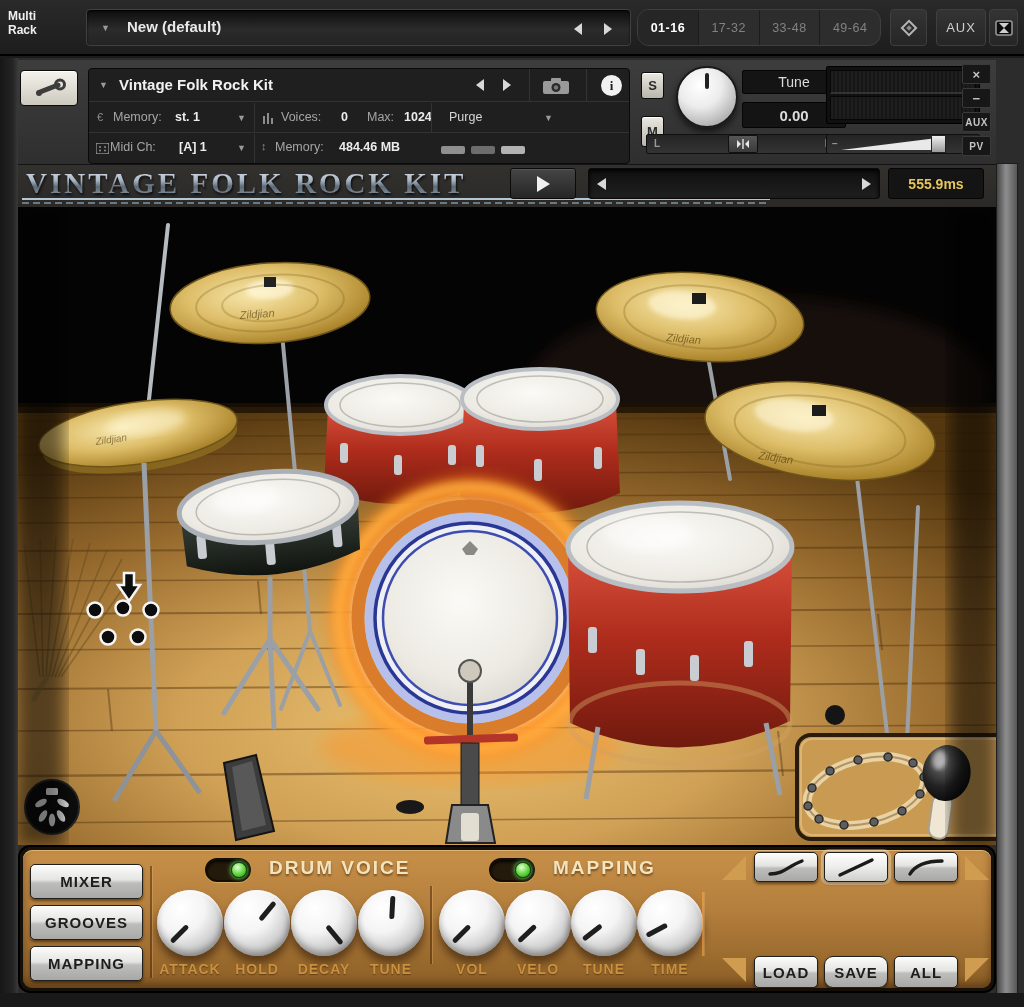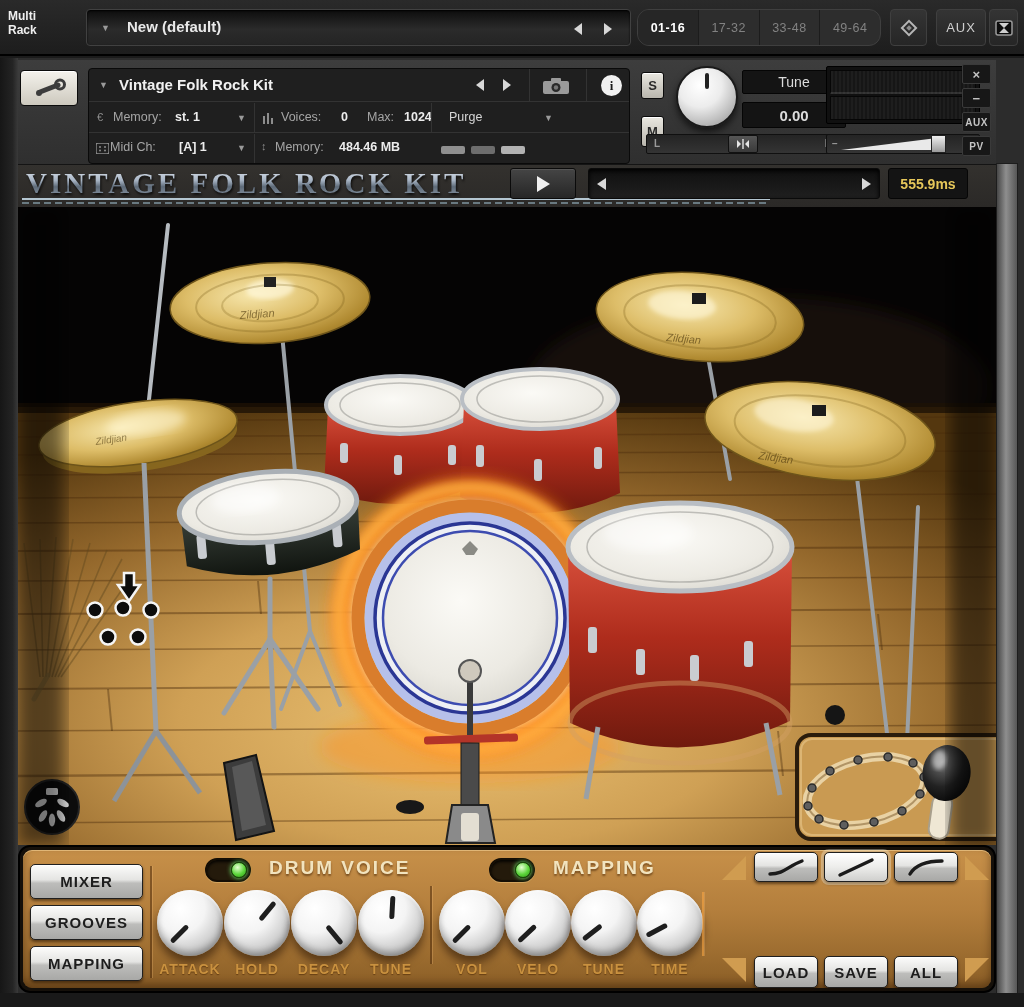--- a/index.html
+++ b/index.html
@@ -85,21 +85,21 @@
   #underline1{position:absolute;left:4px;top:33px;width:748px;height:2px;background:#cde2ee;opacity:.85;}
   #underline2{position:absolute;left:4px;top:37px;width:748px;height:2px;opacity:.55;
     background:repeating-linear-gradient(90deg,#9dbccb 0 7px,transparent 7px 11px);}
   #play-btn{position:absolute;left:492px;top:3px;width:66px;height:31px;border-radius:3px;border:1px solid #0a0a0a;
     background:linear-gradient(180deg,#454545,#262626);display:flex;align-items:center;justify-content:center;box-shadow:inset 0 1px 0 #555;}
   #play-btn .tri-r{border-top-width:8px;border-bottom-width:8px;border-left:13px solid #f0f0f0;}
   #hscroll{position:absolute;left:570px;top:3px;width:292px;height:31px;border-radius:3px;border:1px solid #0a0a0a;
     background:linear-gradient(180deg,#101010,#1f1f1f);box-shadow:inset 0 2px 4px #000;}
   #hscroll .tri-l{position:absolute;left:8px;top:9px;border-top-width:6px;border-bottom-width:6px;border-right-width:9px;}
   #hscroll .tri-r{position:absolute;right:8px;top:9px;border-top-width:6px;border-bottom-width:6px;border-left-width:9px;}
-  #latency{position:absolute;left:870px;top:3px;width:80px;height:31px;border-radius:3px;background:#141414;border:1px solid #060606;
+  #latency{position:absolute;left:870px;top:3px;width:96px;height:31px;border-radius:3px;background:#141414;border:1px solid #060606;
     color:#e6c75a;font-size:14px;font-weight:bold;display:flex;align-items:center;justify-content:center;}
 
   
   #stage{left:18px;top:149px;width:978px;height:638px;background:#000;}
 
   
   #bframe{left:18px;top:787px;width:978px;height:148px;background:#15100a;border-radius:12px;border:2px solid #000;}
   #bpanel{position:absolute;left:3px;top:3px;width:968px;height:138px;border-radius:9px;
     background:linear-gradient(180deg,#c austr);
     background:linear-gradient(180deg,#c79049 0%,#b37e3c 45%,#996a2e 80%,#8a5d26 100%);
@@ -654,20 +654,20 @@
           </svg>
         </div>
         <div class="sbtn curveb" style="left:871px;top:2px;">
           <svg width="40" height="22" viewBox="0 0 40 22">
             <path d="M4,18 C10,8 22,5 36,5" fill="none" stroke="#1b1b1b" stroke-width="3.4" stroke-linecap="round"></path>
           </svg>
         </div>
 
 
         <div class="sbtn" style="left:731px;top:106px;width:64px;height:32px;font-size:15px;">LOAD</div>
-        <div class="sbtn" style="left:801px;top:106px;width:64px;height:32px;font-size:15px;">SAVE</div>
+        <div class="sbtn" style="left:801px;top:106px;width:64px;height:32px;font-size:15px;border-radius:9px;">SAVE</div>
         <div class="sbtn" style="left:871px;top:106px;width:64px;height:32px;font-size:15px;">ALL</div>
       </div>
     </div>
 
     <div id="bottom-strip" class="abs"></div>
   </div>
 </div>
 
 </body></html>

